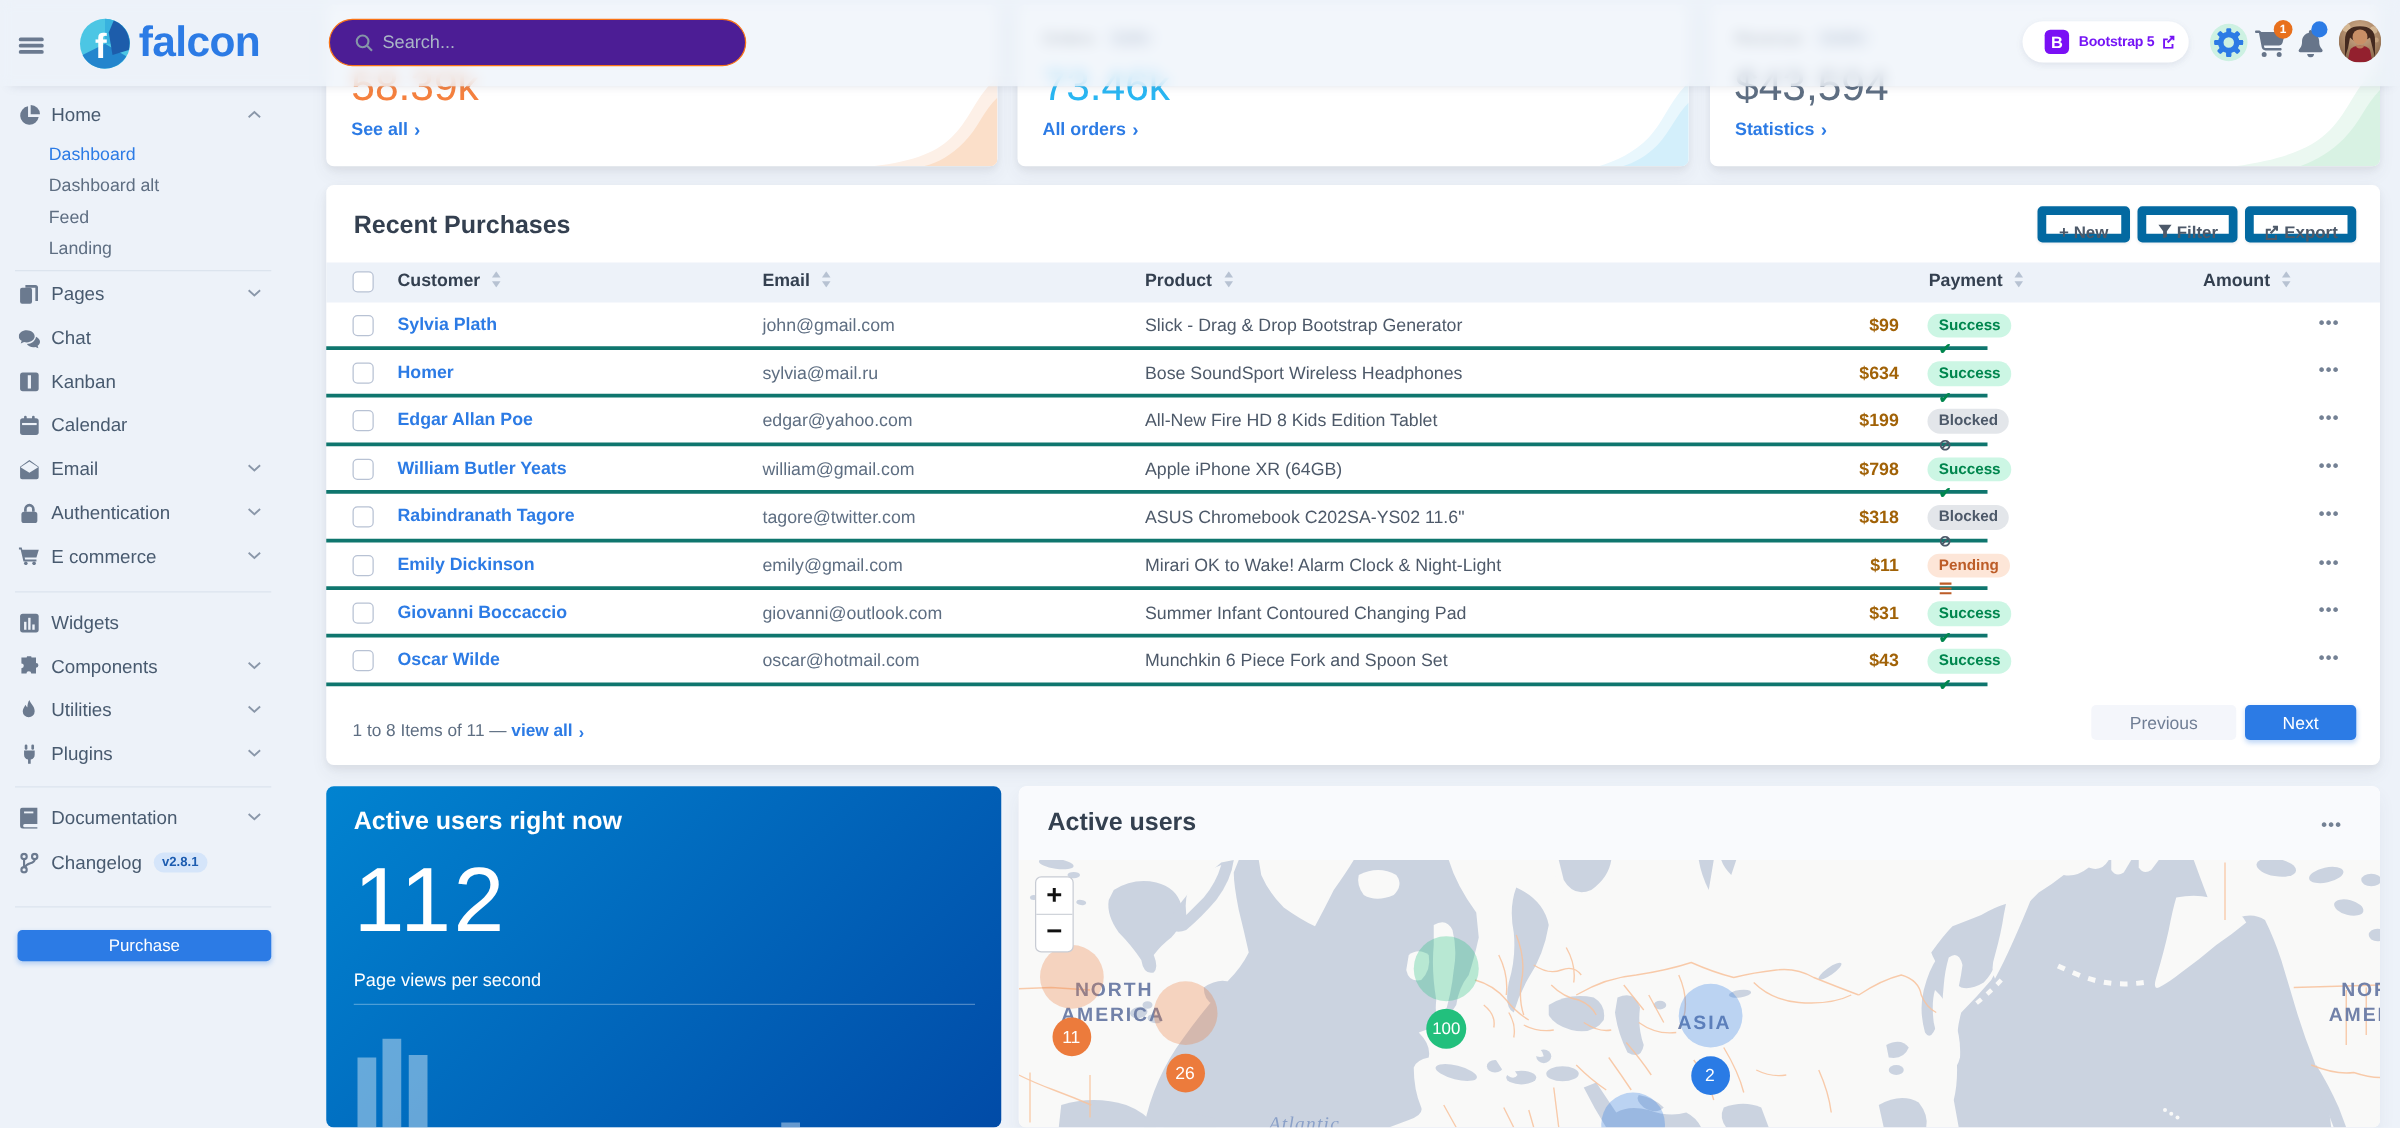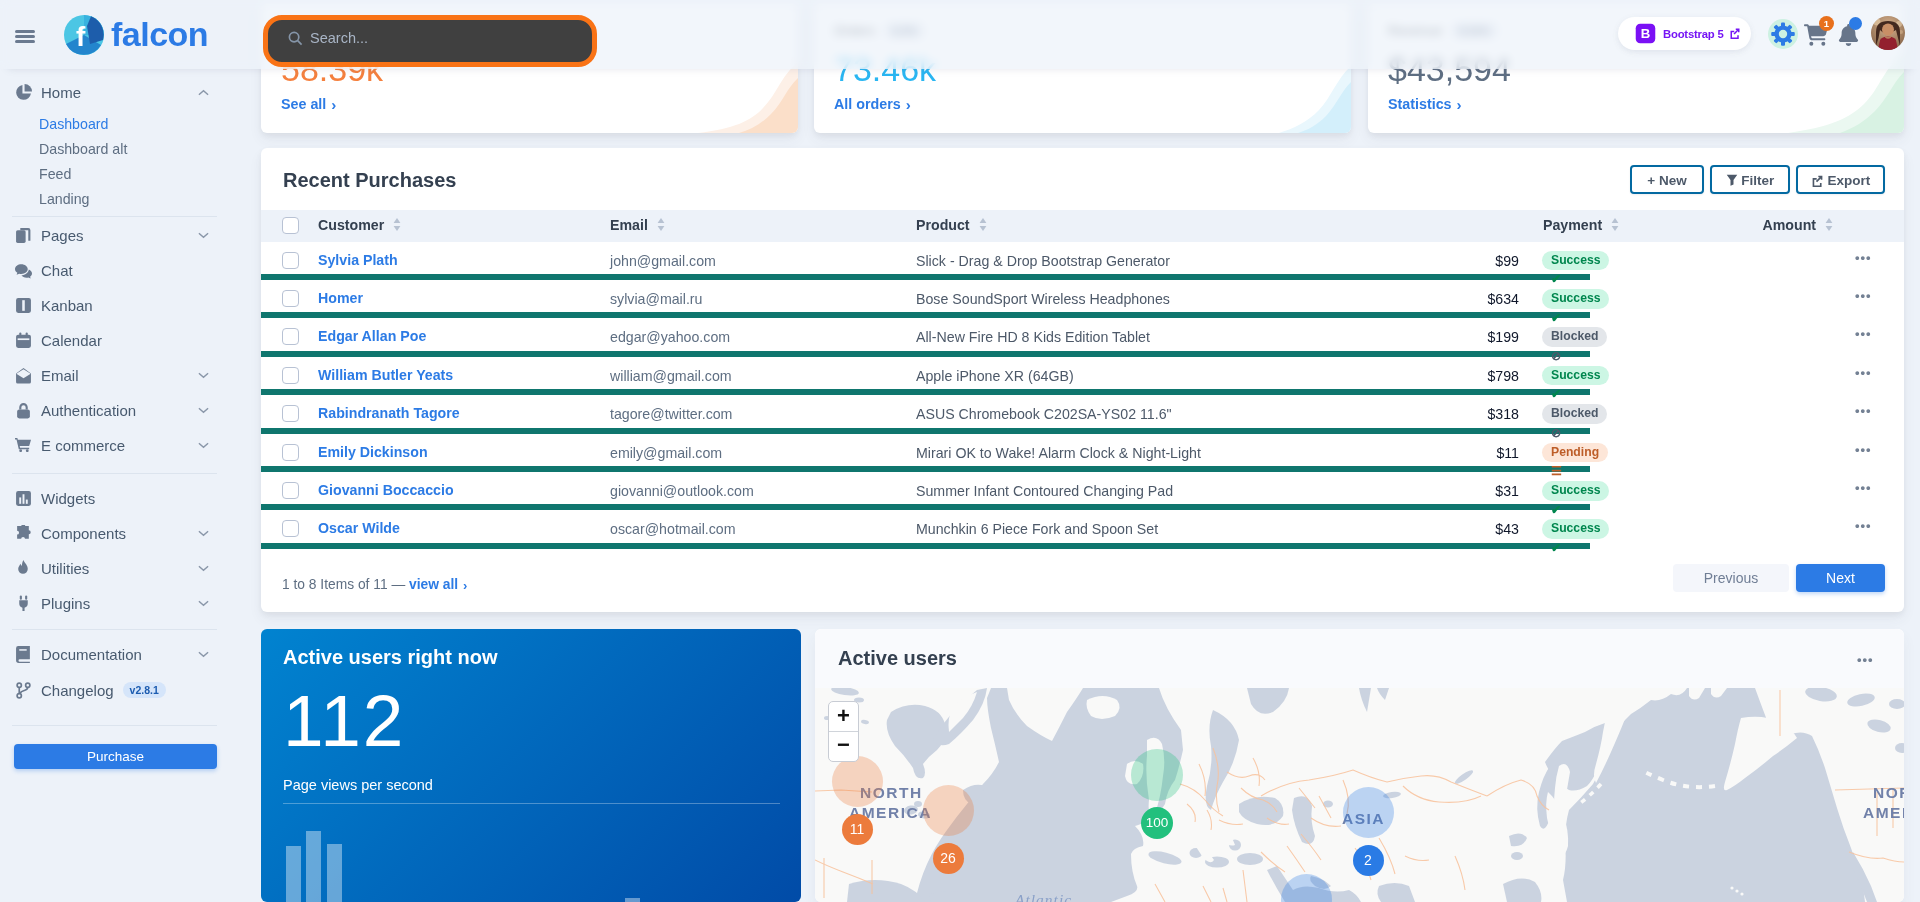--- a/index.html
+++ b/index.html
@@ -7,21 +7,21 @@
 body { background:#edf2f9; font-family:"Liberation Sans",sans-serif; position:relative; }
 .card { position:absolute; background:#fff; border-radius:6px; box-shadow:0 7px 14px 0 rgba(65,69,88,.06),0 3px 6px 0 rgba(0,0,0,.05); }
 
 
 #navbar { position:absolute; left:0; top:0; width:1920px; height:69px; z-index:50;
   background:rgba(237,242,249,.7); -webkit-backdrop-filter:blur(5px); backdrop-filter:blur(5px);
   box-shadow:0 7px 8px -8px rgba(100,110,135,.22); }
 #hamburger { position:absolute; left:15px; top:30px; width:20px; height:13px; }
 #hamburger span { display:block; height:2.5px; background:#6b7a90; border-radius:2px; margin-bottom:2.7px; }
 #logotext { position:absolute; left:111px; top:15px; font-size:34px; font-weight:bold; color:#2c7be5; letter-spacing:-0.5px; }
-#search { position:absolute; left:263px; top:15px; width:334px; height:52px; background:#404040; border:5px solid #f97316; border-radius:19px; }
+#search { position:absolute; left:263px; top:15px; width:334px; height:38px; background:#4c1d95; border:1px solid #f97316; border-radius:19px; }
 #search .ph { position:absolute; left:42px; top:9.5px; font-size:14.5px; color:#a9b5c6; }
 #bspill { position:absolute; left:1618px; top:17px; width:133px; height:33px; background:#fff; border-radius:17px; box-shadow:0 2px 6px rgba(80,90,120,.12); }
 #bspill .bstxt { position:absolute; left:45px; top:10.5px; font-size:11.3px; font-weight:bold; color:#7514f5; letter-spacing:-0.2px; }
 #gearwrap { position:absolute; left:1768px; top:19px; width:30px; height:30px; border-radius:50%; background:#cdf1e2; }
 .cartbadge { position:absolute; left:1819px; top:16px; width:15px; height:15px; border-radius:50%; background:#e8701c; color:#fff; font-size:9.5px; font-weight:bold; text-align:center; line-height:15px; z-index:2; }
 .belldot { position:absolute; left:1849px; top:17px; width:13px; height:13px; border-radius:50%; background:#2c7be5; z-index:2; }
 #avatar { position:absolute; left:1871px; top:16px; width:34px; height:34px; border-radius:50%; overflow:hidden; }
 
 
 #sidebar { position:absolute; left:0; top:69px; width:230px; }
@@ -36,31 +36,31 @@
 
 .statlabel { position:absolute; left:20px; top:18px; font-size:13.5px; font-weight:500; color:#344050; display:flex; align-items:center; }
 .statbadge { margin-left:9px; background:#e6ebf3; color:#64748b; font-size:10.8px; font-weight:bold; border-radius:9px; padding:2.5px 8px; }
 .statnum { position:absolute; left:20px; top:46px; font-size:34px; font-weight:400; letter-spacing:0px; }
 .statlink { position:absolute; left:20px; top:91px; font-size:14.3px; font-weight:600; color:#2c7be5; }
 .chevlnk { font-size:15px; font-weight:bold; position:relative; top:0.5px; margin-left:1px; }
 
 
 #tcard { left:261px; top:148px; width:1643px; height:464px; }
 #tcard h2 { position:absolute; left:22px; top:21px; font-size:20px; font-weight:600; color:#344050; }
-.tbtn { position:absolute; top:17px; height:29px; background:#fff; border:2px solid #0369a1; border-radius:4px; color:#4d5969; font-size:13.5px; font-weight:600; text-align:center; line-height:27px; box-shadow:0 1px 2px rgba(43,45,80,.08); }
+.tbtn { position:absolute; top:17px; height:29px; background:#fff; border:7px solid #0369a1; border-radius:4px; color:#4d5969; font-size:13.5px; font-weight:600; text-align:center; line-height:27px; box-shadow:0 1px 2px rgba(43,45,80,.08); }
 #thead { position:absolute; left:0; top:62px; width:1643px; height:31.6px; background:#edf2f9; }
 .th { position:absolute; top:0; height:31.6px; line-height:31.6px; font-size:14.2px; font-weight:bold; color:#344050; }
 .sorticon { display:inline-block; vertical-align:-1px; margin-left:5px; }
-.trow { position:absolute; left:0; width:1329px; height:38.4px; border-bottom:6px solid #0f766e; }
+.trow { position:absolute; left:0; width:1329px; height:38.4px; border-bottom:3px solid #0f766e; }
 .cb { position:absolute; width:17px; height:17px; border:1px solid #b8c2d4; border-radius:4px; background:#fff; }
 .cname { position:absolute; left:57px; top:10px; font-size:14.2px; font-weight:600; color:#2c7be5; }
 .cemail { position:absolute; left:349px; top:11px; font-size:14.2px; color:#5e6e82; }
 .cprod { position:absolute; left:655px; top:11px; font-size:14.2px; color:#4d5969; }
 .cbadge { position:absolute; left:1281px; top:9px; height:19.5px; border-radius:10px; font-size:12.2px; font-weight:bold; line-height:19.5px; padding:0 9px; }
-.camt { position:absolute; right:71px; top:11px; font-size:14.2px; color:#0f172a; }
+.camt { position:absolute; right:71px; top:11px; font-size:14.2px; color:#a16207;font-weight:bold; }
 .cdots { position:absolute; left:1594px; top:8px; color:#748194; font-size:13px; font-weight:bold; letter-spacing:1px; }
 .b-success { background:#ccf6e4; color:#00864e; }
 .b-blocked { background:#e3e6ea; color:#4d5969; }
 .b-pending { background:#fde6d8; color:#bd5d28; }
 #tfoot { position:absolute; left:0; top:401px; width:1643px; }
 .pgbtn { position:absolute; top:15px; height:28px; border-radius:4px; font-size:14px; text-align:center; }
 
 
 #bluecard { left:261px; top:629px; width:540px; height:273px; border-radius:6px; position:absolute; overflow:hidden;
   background:linear-gradient(-45deg,#014ba7,#0183d0); }

